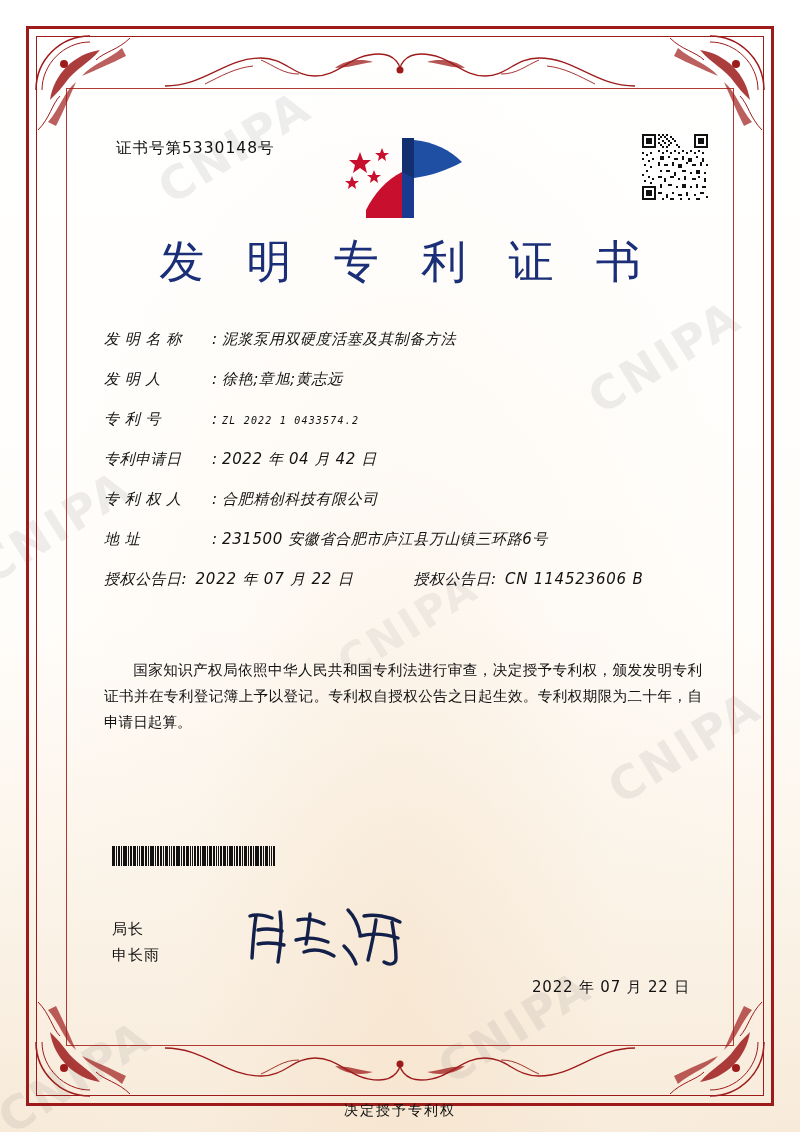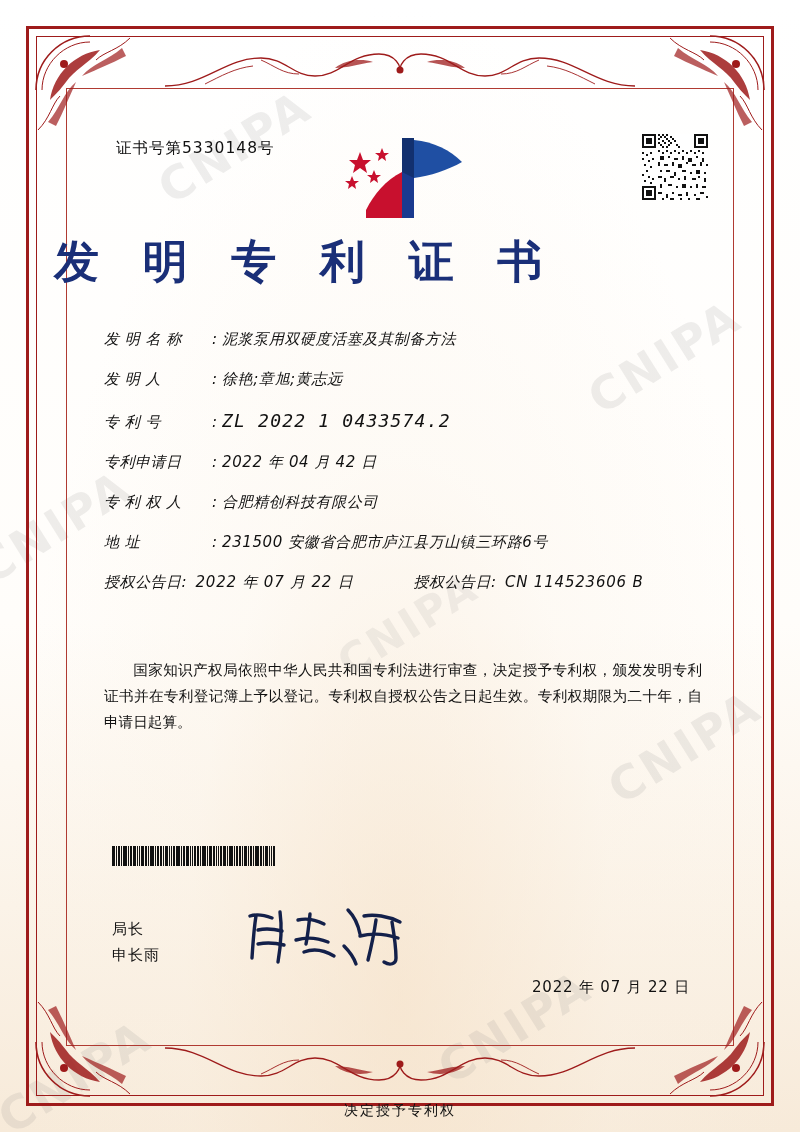--- a/index.html
+++ b/index.html
@@ -118,28 +118,27 @@
     right: 92px; top: 134px;
     width: 66px; height: 66px;
     background: #ffffff;
   }
   .qr svg { display:block; }
 
   .doc-title {
     position: absolute;
     left: 0; right: 0;
     top: 232px;
-    text-align: left;
+    text-align: center;
     font-size: 45px;
-    font-weight: 700;
+    font-weight: 400;
     letter-spacing: 14px;
     color: #1a2f78;
     font-family: "DejaVu Sans", "Liberation Sans", sans-serif;
     text-indent: 14px;
-    padding-left: 40px;
   }
 
   
   .fields {
     position: absolute;
     left: 104px;
     top: 330px;
     width: 600px;
     font-style: italic;
   }
@@ -156,21 +155,21 @@
     letter-spacing: 0.5px;
     white-space: nowrap;
   }
   .colon { flex: 0 0 10px; }
   .value {
     flex: 1 1 auto;
     letter-spacing: 0.6px;
   }
   .value.mono {
     font-family: "DejaVu Sans Mono", "Liberation Mono", monospace;
-    font-size: 18px;
+    font-size: 10px;
     letter-spacing: 1.2px;
   }
   .row-split { display: flex; align-items: baseline; font-size: 15px; }
   .sub-label { letter-spacing: 0.5px; white-space: nowrap; }
   .sub-value { letter-spacing: 0.8px; margin-left: 4px; }
   .gap { width: 60px; flex: 0 0 60px; }
 
   
   .paras {
     position: absolute;

